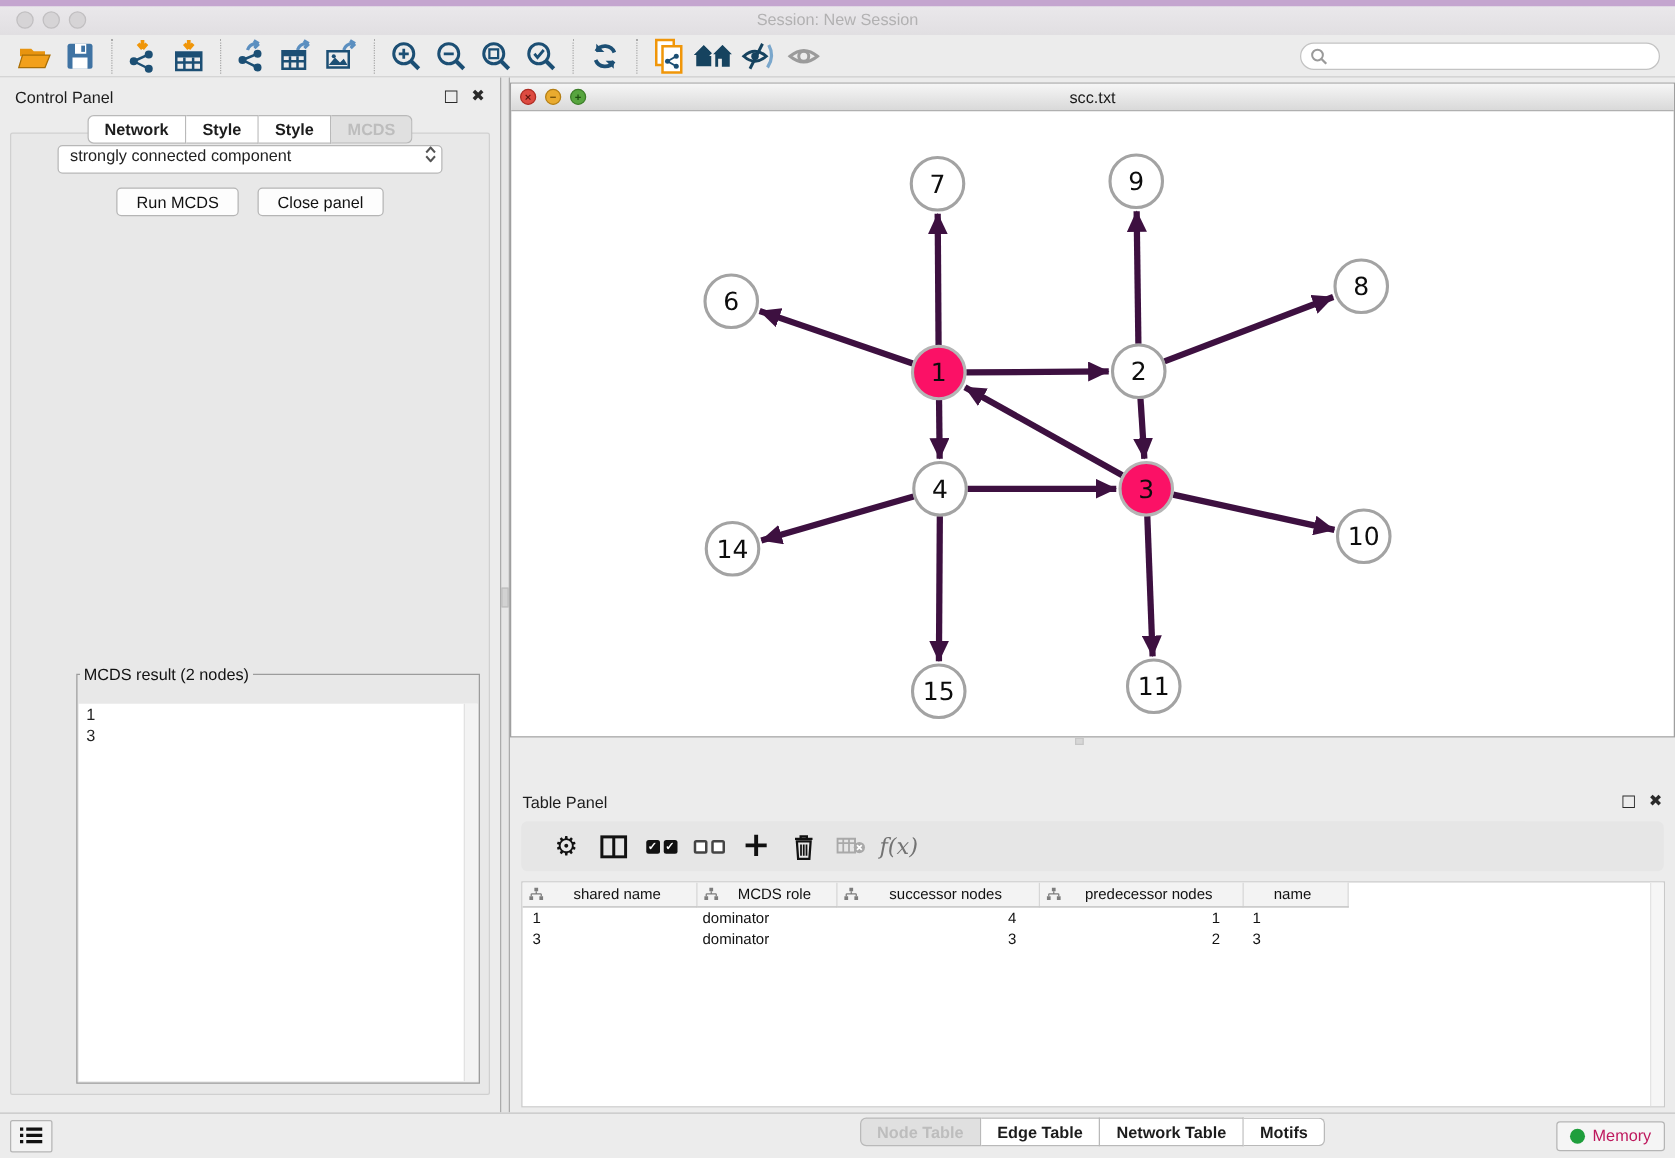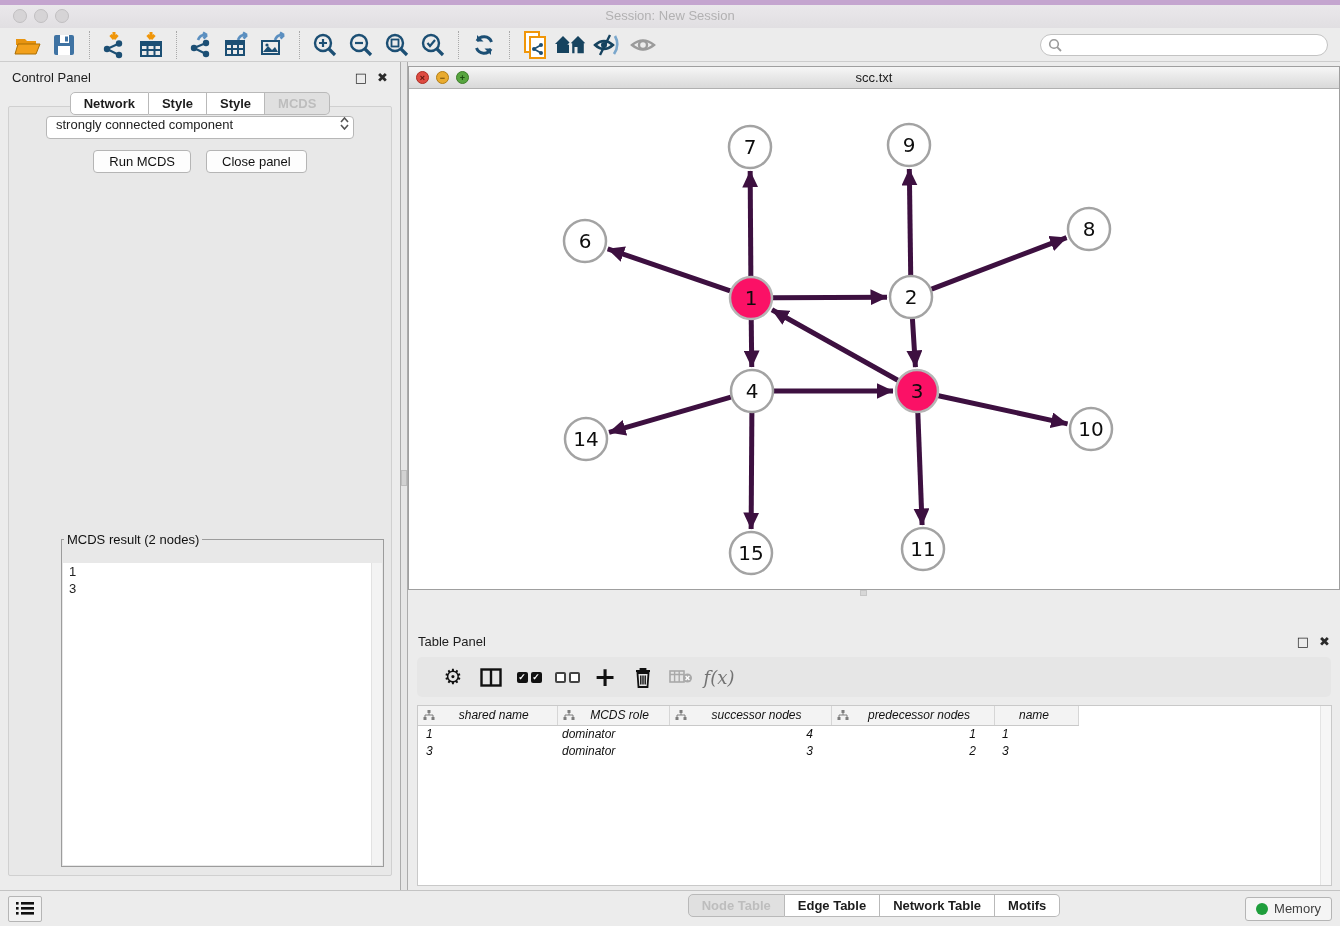--- a/index.html
+++ b/index.html
@@ -75,41 +75,41 @@
     display:flex; align-items:center; padding-left:17px; gap:0; }
   .tpi { width:38px; height:34px; display:flex; align-items:center; justify-content:center; }
   .gear-glyph { font-family:"DejaVu Sans",sans-serif; font-size:21px; color:#111; line-height:1; }
   .chk { width:11px; height:11px; border-radius:2px; display:inline-block; }
   .chk.on { background:#111; color:#fff; font-size:9px; line-height:11px; text-align:center; font-weight:bold; }
   .chk.off { background:#fff; border:2px solid #444; }
   .plus-glyph { font-family:"DejaVu Sans",sans-serif; font-size:27px; font-weight:bold; color:#111; line-height:20px; }
   .fx-glyph { font-family:"DejaVu Serif",serif; font-style:italic; font-size:18px; color:#737373; }
   #table-box { margin:8px 8px 0 9px; height:181px; background:#fff; border:1px solid #c9c9c9; position:relative; overflow:hidden; }
   #table-box .scroll-track { position:absolute; right:0; top:0; bottom:0; width:11px; background:#f6f6f6; border-left:1px solid #e4e4e4; }
-  table.data { border-collapse:collapse; table-layout:fixed;font-style:italic; }
+  table.data { border-collapse:collapse; table-layout:fixed; }
   table.data th { height:19px; background:#f3f3f3; border-bottom:1px solid #c9c9c9; border-right:1px solid #d6d6d6;
     font-weight:normal; font-size:12px; color:#111; }
   table.data th .th-flex { display:flex; align-items:center; }
   table.data th .th-label { flex:1; text-align:center; padding-right:4px;}
   table.data th .tree-ic { margin-left:5px; display:flex; }
   table.data td { height:17px; font-size:12px; color:#111; white-space:nowrap; }
   td.al { text-align:left; padding-left:8px; }
   td.al2 { text-align:left; padding-left:5px; }
   td.ar { text-align:right; padding-right:18px; }
   #tp-tabs { display:flex; justify-content:center; margin-top:8px; }
 
   
   #status-bar { position:absolute; left:0; top:890px; width:1340px; height:36px; background:#ececec;
     border-top:1px solid #c3c3c3; display:flex; align-items:center; padding:0 8px; }
   #task-list-btn { width:34px; height:26px; background:#f2f2f2; border:1px solid #b5b5b5; border-radius:2px;
     display:flex; align-items:center; justify-content:center; }
   #memory-btn { margin-left:auto; height:24px; background:#f5f5f5; border:1px solid #b5b5b5; border-radius:3px;
     display:flex; align-items:center; gap:6px; padding:0 10px; }
   #memory-btn .dot { width:12px; height:12px; border-radius:50%; background:#1f9e3c; }
-  #memory-btn .lbl { font-size:13px; color:#404040; }
+  #memory-btn .lbl { font-size:13px; color:#be185d; }
   svg { display:block; }
 </style>
 </head>
 <body>
 
 <div id="titlebar">
   <div class="purple-strip"></div>
   <span class="tl-dot" style="left:13px"></span>
   <span class="tl-dot" style="left:34px"></span>
   <span class="tl-dot" style="left:55px"></span>

